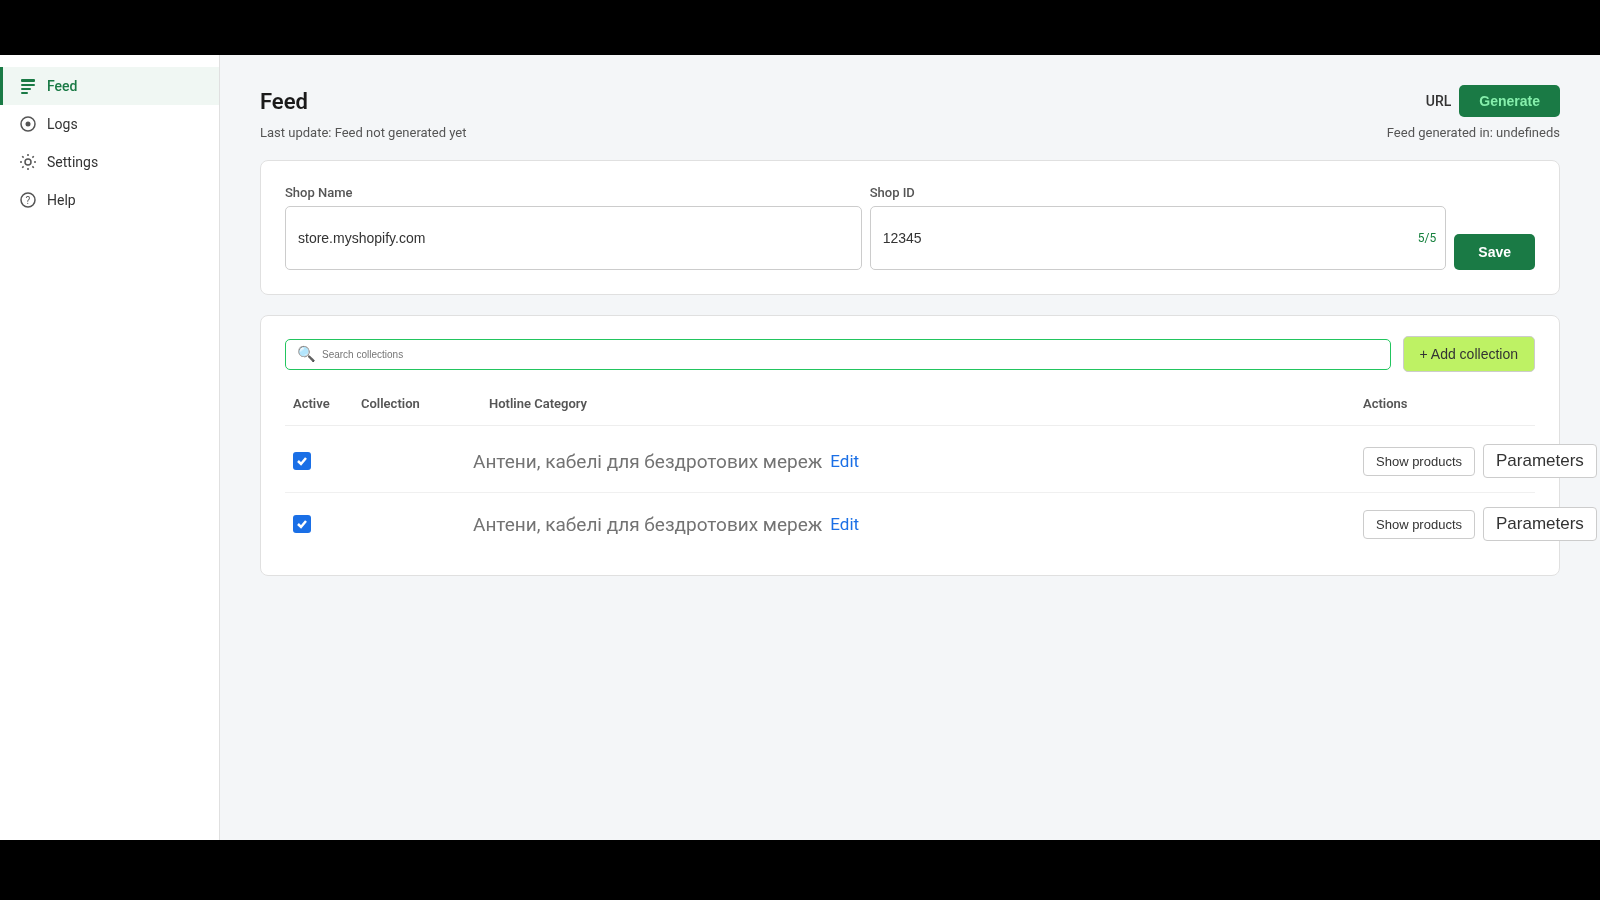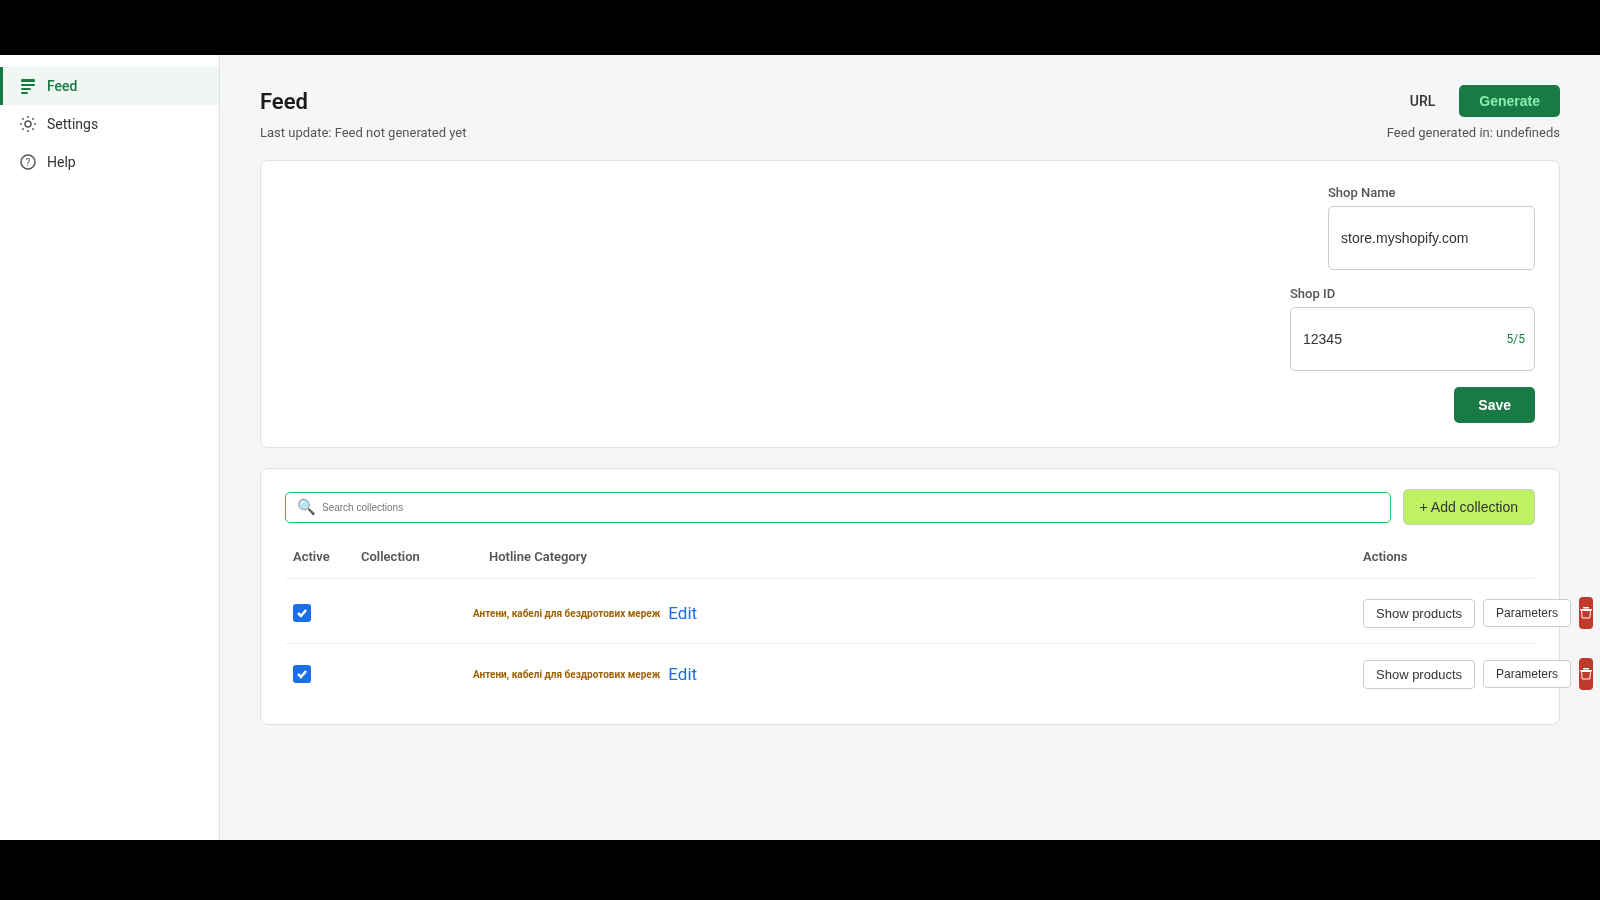--- a/index.html
+++ b/index.html
@@ -72,21 +72,21 @@
       margin-bottom: 8px;
     }
     .page-title {
       font-size: 22px;
       font-weight: 600;
       color: #1a1a1a;
     }
     .header-actions {
       display: flex;
       align-items: center;
-      gap: 24px;
+      gap: 8px;
       justify-content: center;
     }
     .url-link {
       font-size: 14px;
       color: #333;
       text-decoration: none;
       font-weight: 500;
     }
     .btn-generate {
       background: #1a7a45;
@@ -109,23 +109,22 @@
     
     .card {
       background: #fff;
       border: 1px solid #e0e0e0;
       border-radius: 8px;
       padding: 24px;
       margin-bottom: 20px;
     }
     .form-row {
       display: flex;
-      gap: 16px;
+      gap: 8px;
       align-items: flex-end;
-      flex-direction: column;
     }
     .form-group {
       display: flex;
       flex-direction: column;
       gap: 6px;
     }
     .form-group.shop-name { flex: 1; }
     .form-group.shop-id { flex: 1; }
     .form-label {
       font-size: 13px;
@@ -258,23 +257,22 @@
       cursor: pointer;
     }
     .checkbox-custom svg {
       width: 12px;
       height: 12px;
       fill: none;
       stroke: #fff;
       stroke-width: 2.5;
     }
     .collection-category-text {
-      color: #a16207;
-      font-size: 10px;
-      font-weight: bold;
+      color: #737373;
+      font-size: 19px;
     }
     .edit-link {
       color: #1a6fe6;
       font-size: 17px;
       margin-left: 8px;
       cursor: pointer;
       text-decoration: none;
     }
     .actions-cell {
       display: flex;
@@ -289,21 +287,21 @@
       font-size: 13px;
       color: #333;
       cursor: pointer;
       white-space: nowrap;
     }
     .btn-parameters {
       border: 1px solid #ccc;
       background: #fff;
       padding: 6px 12px;
       border-radius: 4px;
-      font-size: 12px;
+      font-size: 17px;
       color: #333;
       cursor: pointer;
       white-space: nowrap;
     }
     .btn-delete {
       background: #c0392b;
       border: none;
       color: #fff;
       width: 32px;
       height: 32px;
@@ -339,20 +337,29 @@
           <rect x="2" y="7" width="14" height="2" rx="1" fill="#1a7a45"></rect>
           <rect x="2" y="11" width="10" height="2" rx="1" fill="#1a7a45"></rect>
           <rect x="2" y="15" width="7" height="2" rx="1" fill="#1a7a45"></rect>
         </svg>
       </span>
       <span>Feed</span>
     </div>
     <div class="sidebar-item">
       <span class="sidebar-icon">
         <svg width="18" height="18" viewBox="0 0 18 18" fill="none">
+          <circle cx="9" cy="9" r="7" stroke="#555" stroke-width="1.5" fill="none"></circle>
+          <circle cx="9" cy="9" r="2.5" fill="#555"></circle>
+        </svg>
+      </span>
+      <span>Logs</span>
+    </div>
+    <div class="sidebar-item">
+      <span class="sidebar-icon">
+        <svg width="18" height="18" viewBox="0 0 18 18" fill="none">
           <circle cx="9" cy="9" r="3" stroke="#555" stroke-width="1.5" fill="none"></circle>
           <path d="M9 1v2M9 15v2M1 9h2M15 9h2M3.22 3.22l1.41 1.41M13.37 13.37l1.41 1.41M3.22 14.78l1.41-1.41M13.37 4.63l1.41-1.41" stroke="#555" stroke-width="1.5"></path>
         </svg>
       </span>
       <span>Settings</span>
     </div>
     <div class="sidebar-item">
       <span class="sidebar-icon">
         <svg width="18" height="18" viewBox="0 0 18 18" fill="none">
           <circle cx="9" cy="9" r="7" stroke="#555" stroke-width="1.5" fill="none"></circle>

